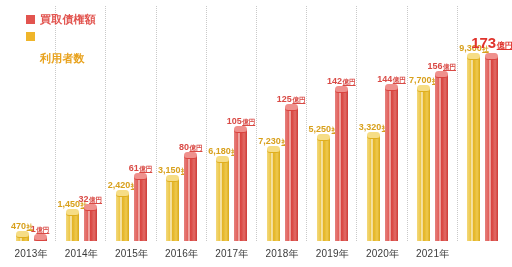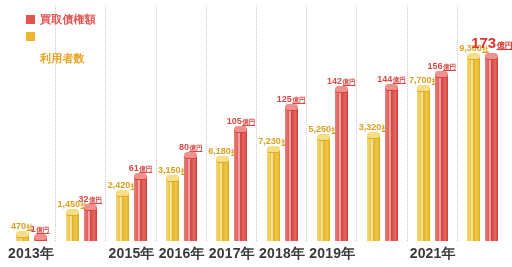--- a/index.html
+++ b/index.html
@@ -84,21 +84,21 @@
   .vlabel.red{color:#d94a45;}
   .vlabel.yel{color:#d8a01c;}
   .vlabel.hl{font-size:15px;line-height:15px;color:#e0332c;}
   .vlabel.hl .unit{font-size:8px;}
 
   
   .xaxis{
     position:absolute;left:0;right:0;bottom:4px;height:18px;
     display:flex;align-items:center;justify-content:center;
   }
-  .xtick{font-size:14px;color:#3a3a3a;letter-spacing:.2px;font-weight:bold;}
+  .xtick{font-size:10px;color:#3a3a3a;letter-spacing:.2px;}
 </style>
 </head>
 <body>
 
 <div id="chart-root">
 
   <div class="legend">
     <div class="legend-row">
       <span class="legend-swatch red"></span>
       <span class="legend-label red">買取債権額</span>
@@ -152,20 +152,23 @@
             <div class="barwrap">
               <div class="vlabel red"><span>32</span><span class="unit">億円</span></div>
               <div class="bar3d red" style="height: 34px;">
                 <div class="front">
                   <div class="shine"></div>
                 </div>
                 <div class="cap"></div>
               </div>
             </div>
           </div>
+          <div class="xaxis">
+            <span class="xtick">2014年</span>
+          </div>
         </div>
         <div class="group">
           <div class="sep"></div>
           <div class="bars">
             <div class="barwrap">
               <div class="vlabel yel"><span>2,420</span><span class="unit">社</span></div>
               <div class="bar3d yel" style="height: 48px;">
                 <div class="front">
                   <div class="shine"></div>
                 </div>
@@ -305,20 +308,23 @@
             <div class="barwrap">
               <div class="vlabel red"><span>144</span><span class="unit">億円</span></div>
               <div class="bar3d red" style="height: 154px;">
                 <div class="front">
                   <div class="shine"></div>
                 </div>
                 <div class="cap"></div>
               </div>
             </div>
           </div>
+          <div class="xaxis">
+            <span class="xtick">2020年</span>
+          </div>
         </div>
         <div class="group">
           <div class="sep"></div>
           <div class="bars">
             <div class="barwrap">
               <div class="vlabel yel"><span>7,700</span><span class="unit">社</span></div>
               <div class="bar3d yel" style="height: 153px;">
                 <div class="front">
                   <div class="shine"></div>
                 </div>

